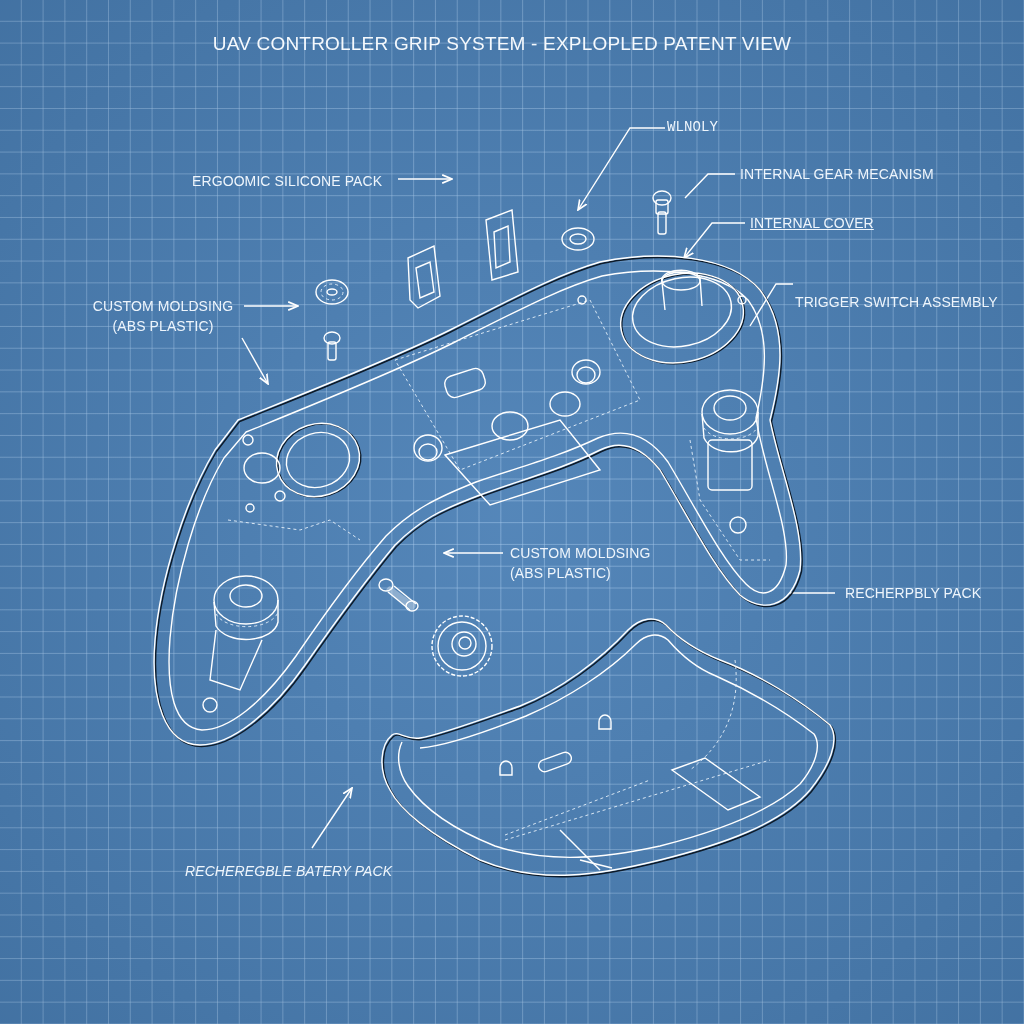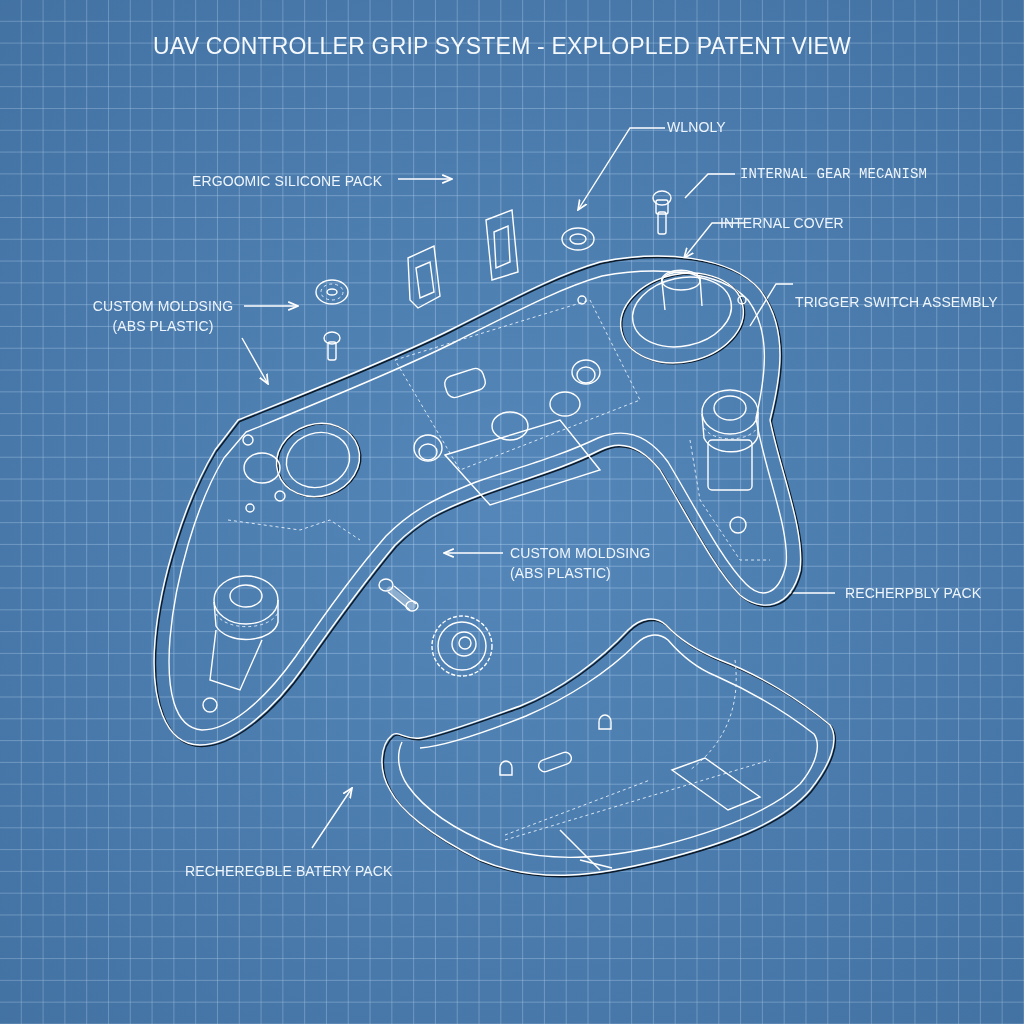--- a/index.html
+++ b/index.html
@@ -15,21 +15,21 @@
     font-family:"Liberation Sans", "DejaVu Sans", sans-serif;
     color:#f2f7fc;
   }
   .vignette {
     position:absolute; inset:0;
     background:radial-gradient(ellipse at center, rgba(255,255,255,0.06) 0%, rgba(0,0,0,0.10) 100%);
     pointer-events:none;
   }
   .title {
     position:absolute; left:0; top:33px; width:1004px; text-align:center;
-    font-size:23px; letter-spacing:0.2px; color:#f5f9fd;
+    font-size:19px; letter-spacing:0.2px; color:#f5f9fd;
   }
   .label {
     position:absolute; font-size:14px; color:#eef5fc; white-space:nowrap; line-height:20px;
     letter-spacing:0.1px;
   }
   .label.center { text-align:center; }
   svg.drawing { position:absolute; left:0; top:0; }
   .ln { fill:none; stroke:#ffffff; stroke-width:1.4; }
   .lnd { fill:none; stroke:#0d1a28; stroke-width:1.4; }
   .lnt { fill:none; stroke:#e8f2fb; stroke-width:0.9; stroke-dasharray:3 3; }
@@ -172,27 +172,27 @@
     <path class="ln" d="M672,770 L705,758 L760,797 L728,810 Z"></path>
     <path class="ln" d="M560,830 L600,870"></path>
     <path class="ln" d="M580,860 L612,868"></path>
     <rect class="ln" x="538" y="756" width="34" height="12" rx="6" transform="rotate(-20 555 762)"></rect>
     <path class="ln" d="M500,768 a6,7 0 1 1 12,0 l0,7 l-12,0 Z"></path>
     <path class="ln" d="M599,722 a6,7 0 1 1 12,0 l0,7 l-12,0 Z"></path>
     <path class="lnt" d="M735,660 C740,700 730,740 690,770"></path>
   </g>
 </svg>
 
-<div class="label" style="left:667px;top:117px;">WLNOLY</div>
-<div class="label" style="left:740px;top:164px;font-family:Liberation Mono, monospace;">INTERNAL GEAR MECANISM</div>
-<div class="label" style="left:720px;top:213px;">INTERNAL COVER</div>
+<div class="label" style="left:667px;top:117px;font-family:Liberation Mono, monospace;">WLNOLY</div>
+<div class="label" style="left:740px;top:164px;">INTERNAL GEAR MECANISM</div>
+<div class="label" style="left:750px;top:213px;text-decoration:underline;">INTERNAL COVER</div>
 <div class="label" style="left:192px;top:171px;">ERGOOMIC SILICONE PACK</div>
 <div class="label center" style="left:78px;top:296px;width:170px;">
   <div>CUSTOM MOLDSING</div>
   <div>(ABS PLASTIC)</div>
 </div>
 <div class="label" style="left:795px;top:292px;">TRIGGER SWITCH ASSEMBLY</div>
 <div class="label" style="left:510px;top:543px;">
   <div>CUSTOM MOLDSING</div>
   <div>(ABS PLASTIC)</div>
 </div>
 <div class="label" style="left:845px;top:583px;text-align:center;">RECHERPBLY PACK</div>
-<div class="label" style="left:185px;top:861px;">RECHEREGBLE BATERY PACK</div>
+<div class="label" style="left:185px;top:861px;font-style:italic;">RECHEREGBLE BATERY PACK</div>
 
 </body></html>

